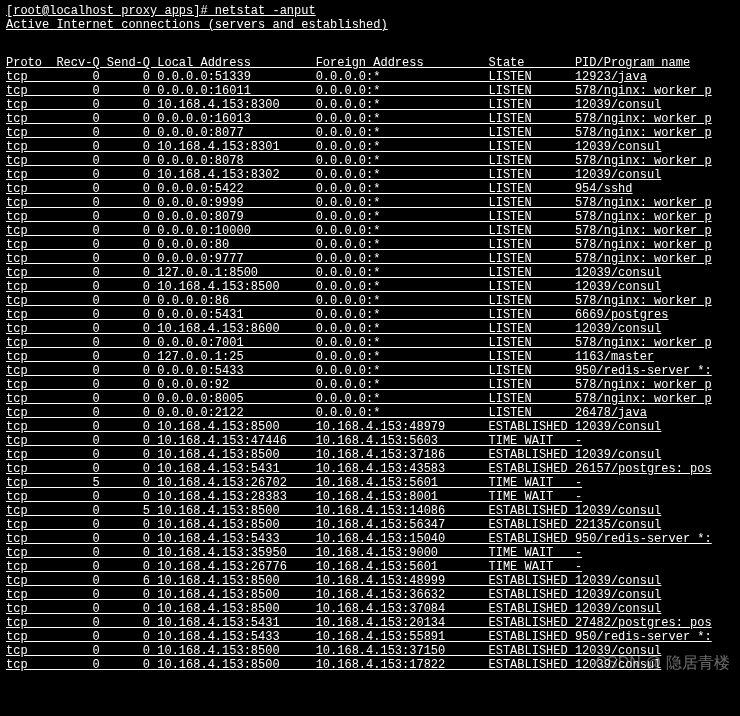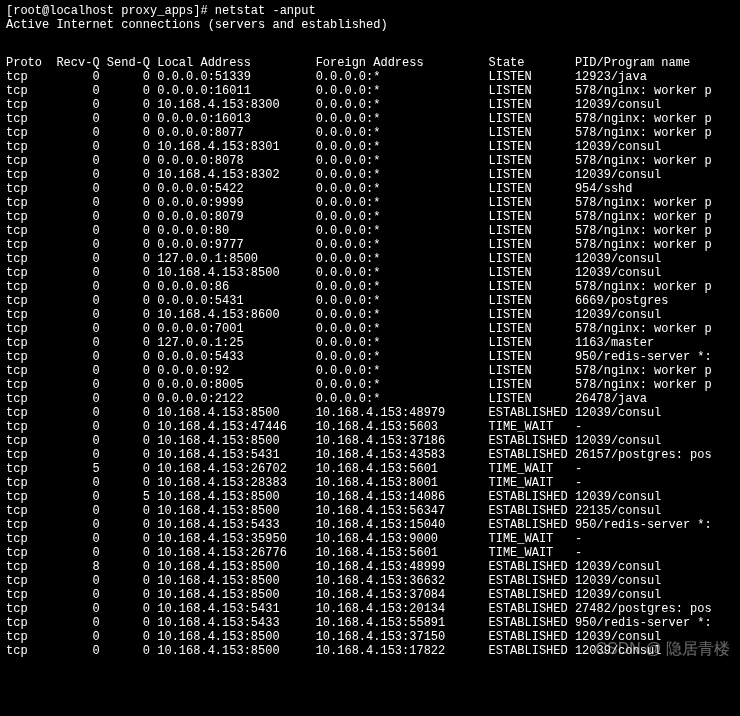--- a/index.html
+++ b/index.html
@@ -10,20 +10,21 @@
     font-family: "Courier New", Courier, monospace;
     font-size: 12px;
     line-height: 14px;
     width: 740px;
     position: relative;
     overflow: hidden;
   }
   .terminal {
     padding: 4px 6px;
     white-space: nowrap;
+    text-decoration: underline;
   }
   .row { white-space: pre; }
   .hdr { white-space: pre; margin-top: 24px; }
   .watermark {
     position: absolute;
     right: 10px;
     bottom: 6px;
     font-size: 16px;
     font-family: Liberation Sans, sans-serif;
     color: rgba(230,230,230,0.45);
@@ -43,20 +44,21 @@
       <div class="row">tcp         0      0 0.0.0.0:16011         0.0.0.0:*               LISTEN      578/nginx: worker p</div>
       <div class="row">tcp         0      0 10.168.4.153:8300     0.0.0.0:*               LISTEN      12039/consul</div>
       <div class="row">tcp         0      0 0.0.0.0:16013         0.0.0.0:*               LISTEN      578/nginx: worker p</div>
       <div class="row">tcp         0      0 0.0.0.0:8077          0.0.0.0:*               LISTEN      578/nginx: worker p</div>
       <div class="row">tcp         0      0 10.168.4.153:8301     0.0.0.0:*               LISTEN      12039/consul</div>
       <div class="row">tcp         0      0 0.0.0.0:8078          0.0.0.0:*               LISTEN      578/nginx: worker p</div>
       <div class="row">tcp         0      0 10.168.4.153:8302     0.0.0.0:*               LISTEN      12039/consul</div>
       <div class="row">tcp         0      0 0.0.0.0:5422          0.0.0.0:*               LISTEN      954/sshd</div>
       <div class="row">tcp         0      0 0.0.0.0:9999          0.0.0.0:*               LISTEN      578/nginx: worker p</div>
       <div class="row">tcp         0      0 0.0.0.0:8079          0.0.0.0:*               LISTEN      578/nginx: worker p</div>
+      <div class="row">tcp         0      0 0.0.0.0:10000         0.0.0.0:*               LISTEN      578/nginx: worker p</div>
       <div class="row">tcp         0      0 0.0.0.0:80            0.0.0.0:*               LISTEN      578/nginx: worker p</div>
       <div class="row">tcp         0      0 0.0.0.0:9777          0.0.0.0:*               LISTEN      578/nginx: worker p</div>
       <div class="row">tcp         0      0 127.0.0.1:8500        0.0.0.0:*               LISTEN      12039/consul</div>
       <div class="row">tcp         0      0 10.168.4.153:8500     0.0.0.0:*               LISTEN      12039/consul</div>
       <div class="row">tcp         0      0 0.0.0.0:86            0.0.0.0:*               LISTEN      578/nginx: worker p</div>
       <div class="row">tcp         0      0 0.0.0.0:5431          0.0.0.0:*               LISTEN      6669/postgres</div>
       <div class="row">tcp         0      0 10.168.4.153:8600     0.0.0.0:*               LISTEN      12039/consul</div>
       <div class="row">tcp         0      0 0.0.0.0:7001          0.0.0.0:*               LISTEN      578/nginx: worker p</div>
       <div class="row">tcp         0      0 127.0.0.1:25          0.0.0.0:*               LISTEN      1163/master</div>
       <div class="row">tcp         0      0 0.0.0.0:5433          0.0.0.0:*               LISTEN      950/redis-server *:</div>
@@ -67,21 +69,21 @@
       <div class="row">tcp         0      0 10.168.4.153:47446    10.168.4.153:5603       TIME_WAIT   -</div>
       <div class="row">tcp         0      0 10.168.4.153:8500     10.168.4.153:37186      ESTABLISHED 12039/consul</div>
       <div class="row">tcp         0      0 10.168.4.153:5431     10.168.4.153:43583      ESTABLISHED 26157/postgres: pos</div>
       <div class="row">tcp         5      0 10.168.4.153:26702    10.168.4.153:5601       TIME_WAIT   -</div>
       <div class="row">tcp         0      0 10.168.4.153:28383    10.168.4.153:8001       TIME_WAIT   -</div>
       <div class="row">tcp         0      5 10.168.4.153:8500     10.168.4.153:14086      ESTABLISHED 12039/consul</div>
       <div class="row">tcp         0      0 10.168.4.153:8500     10.168.4.153:56347      ESTABLISHED 22135/consul</div>
       <div class="row">tcp         0      0 10.168.4.153:5433     10.168.4.153:15040      ESTABLISHED 950/redis-server *:</div>
       <div class="row">tcp         0      0 10.168.4.153:35950    10.168.4.153:9000       TIME_WAIT   -</div>
       <div class="row">tcp         0      0 10.168.4.153:26776    10.168.4.153:5601       TIME_WAIT   -</div>
-      <div class="row">tcp         8      0 10.168.4.153:8500     10.168.4.153:48999      ESTABLISHED 12039/consul</div>
+      <div class="row">tcp         0      6 10.168.4.153:8500     10.168.4.153:48999      ESTABLISHED 12039/consul</div>
       <div class="row">tcp         0      0 10.168.4.153:8500     10.168.4.153:36632      ESTABLISHED 12039/consul</div>
       <div class="row">tcp         0      0 10.168.4.153:8500     10.168.4.153:37084      ESTABLISHED 12039/consul</div>
       <div class="row">tcp         0      0 10.168.4.153:5431     10.168.4.153:20134      ESTABLISHED 27482/postgres: pos</div>
       <div class="row">tcp         0      0 10.168.4.153:5433     10.168.4.153:55891      ESTABLISHED 950/redis-server *:</div>
       <div class="row">tcp         0      0 10.168.4.153:8500     10.168.4.153:37150      ESTABLISHED 12039/consul</div>
       <div class="row">tcp         0      0 10.168.4.153:8500     10.168.4.153:17822      ESTABLISHED 12039/consul</div>
     </div>
 </div>
 
 <div class="watermark">CSDN @ 隐居青楼</div>

